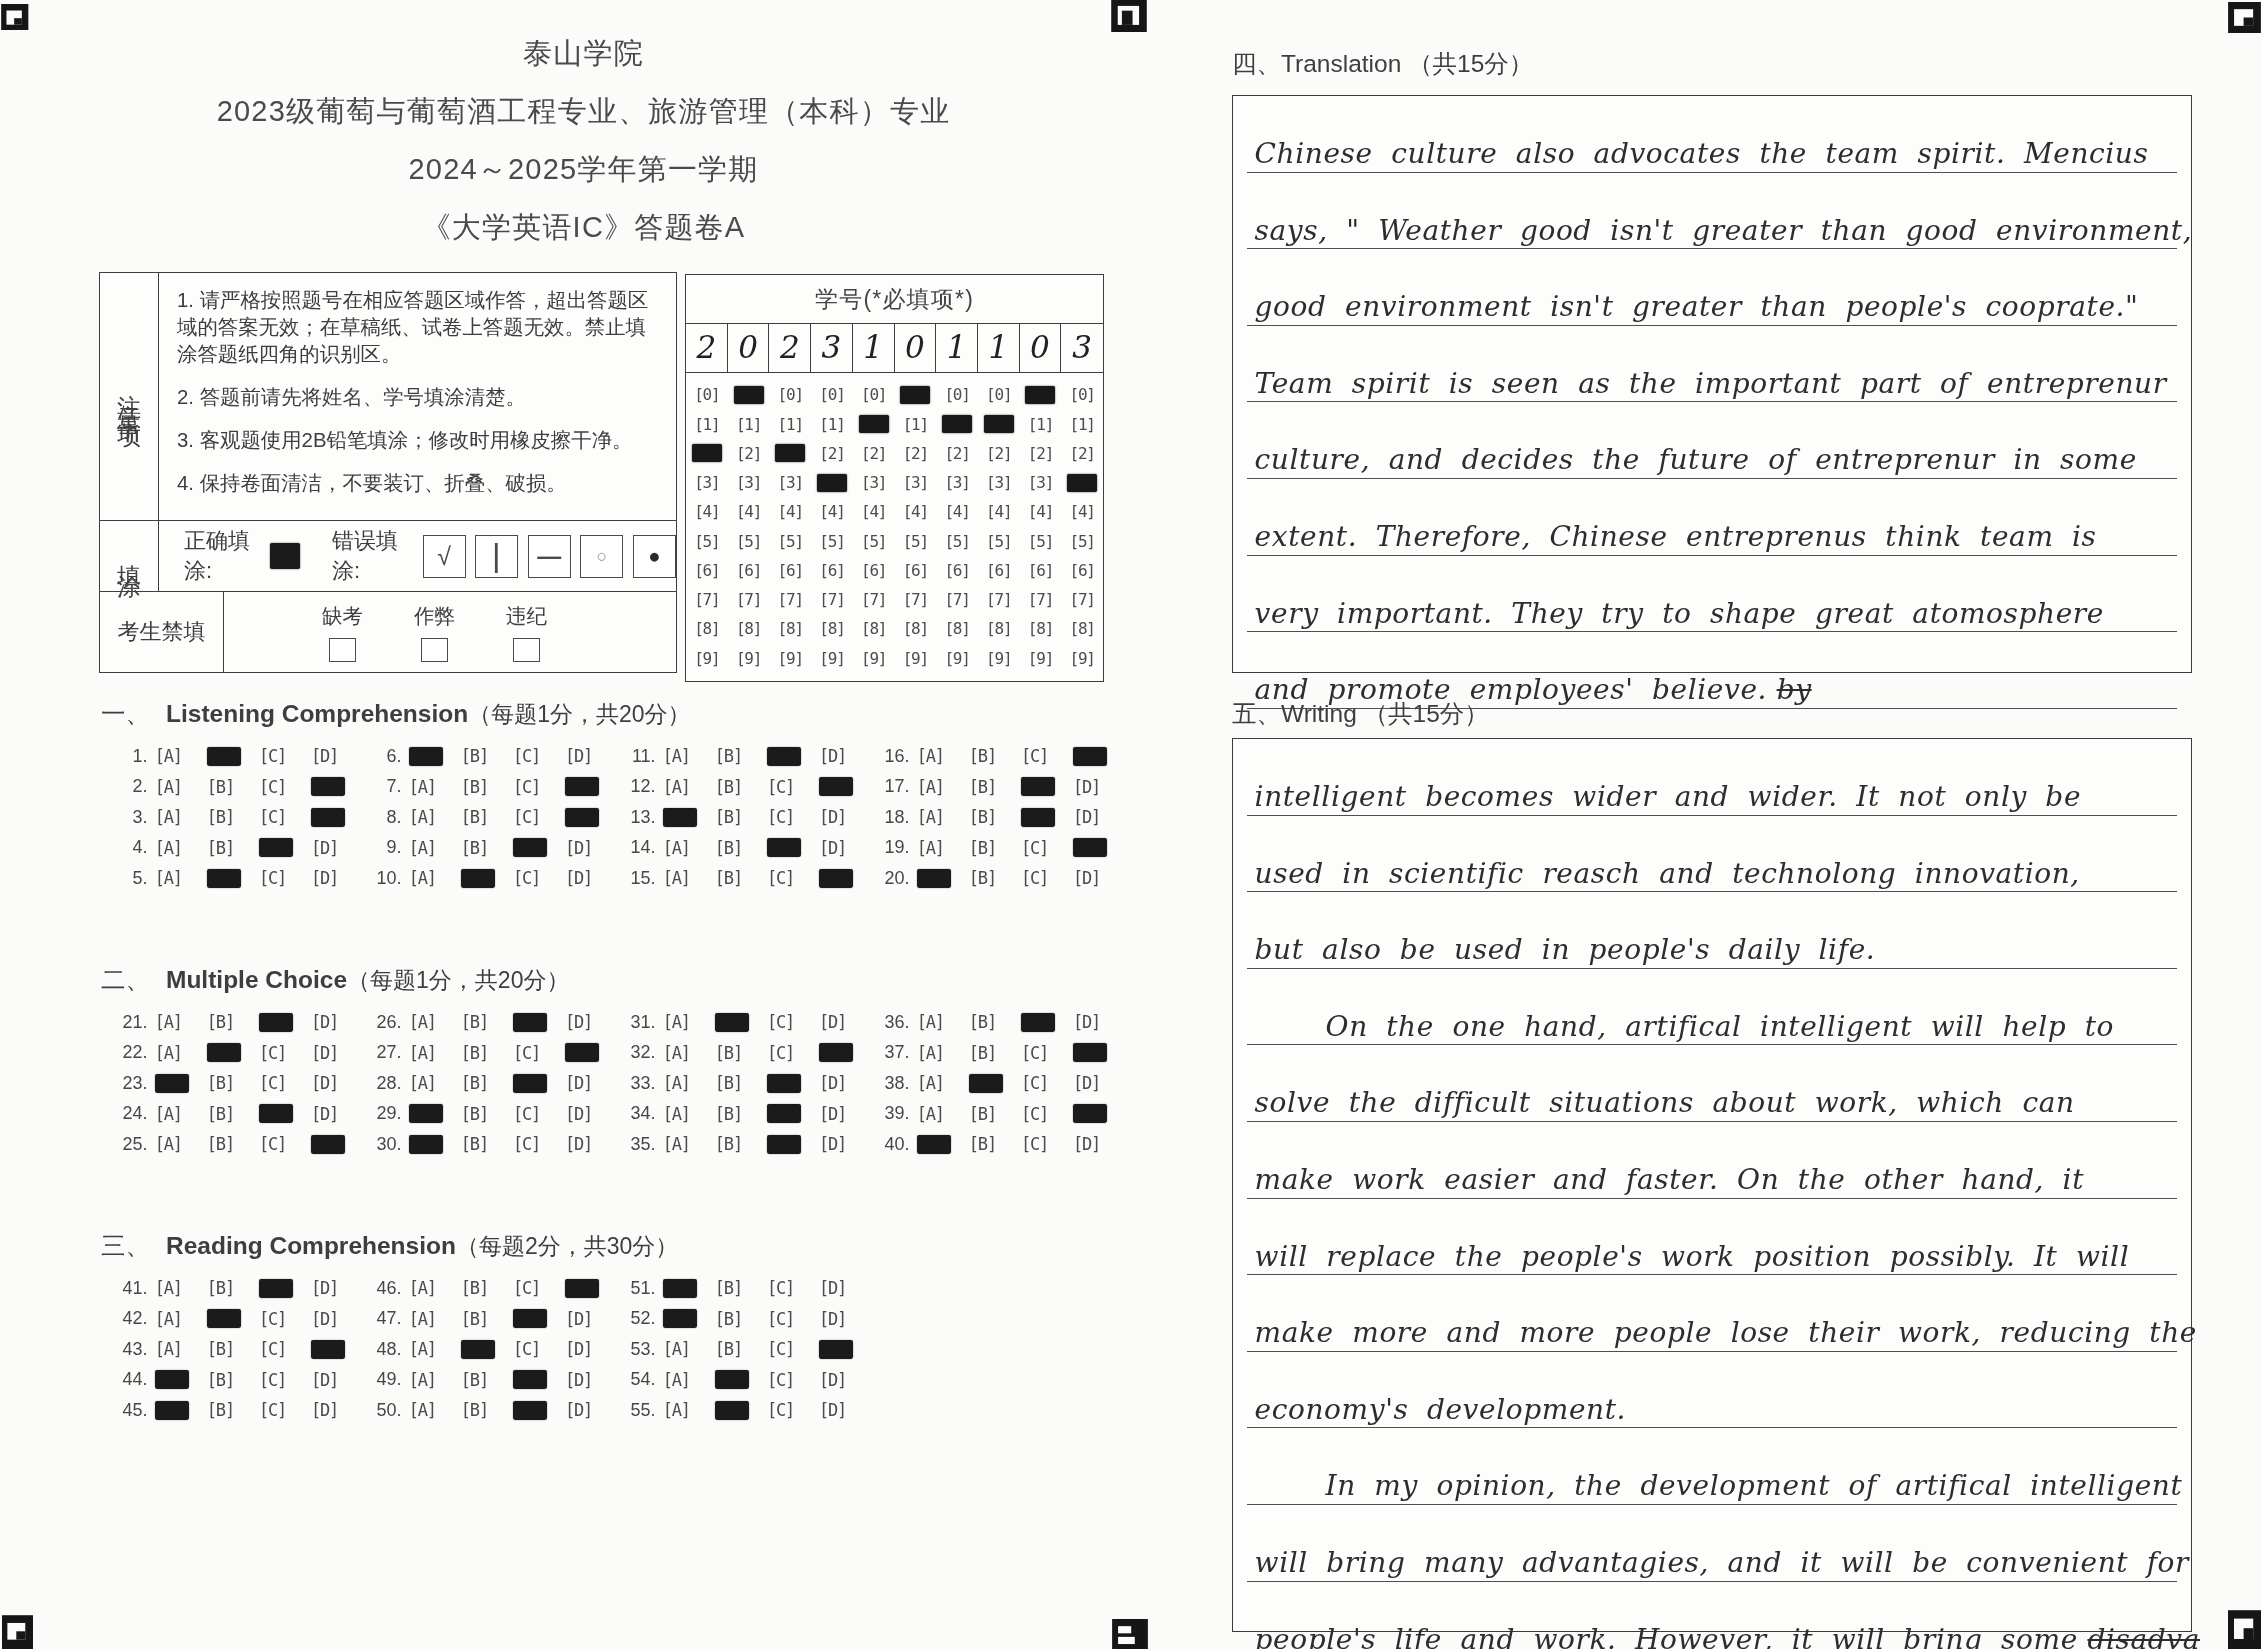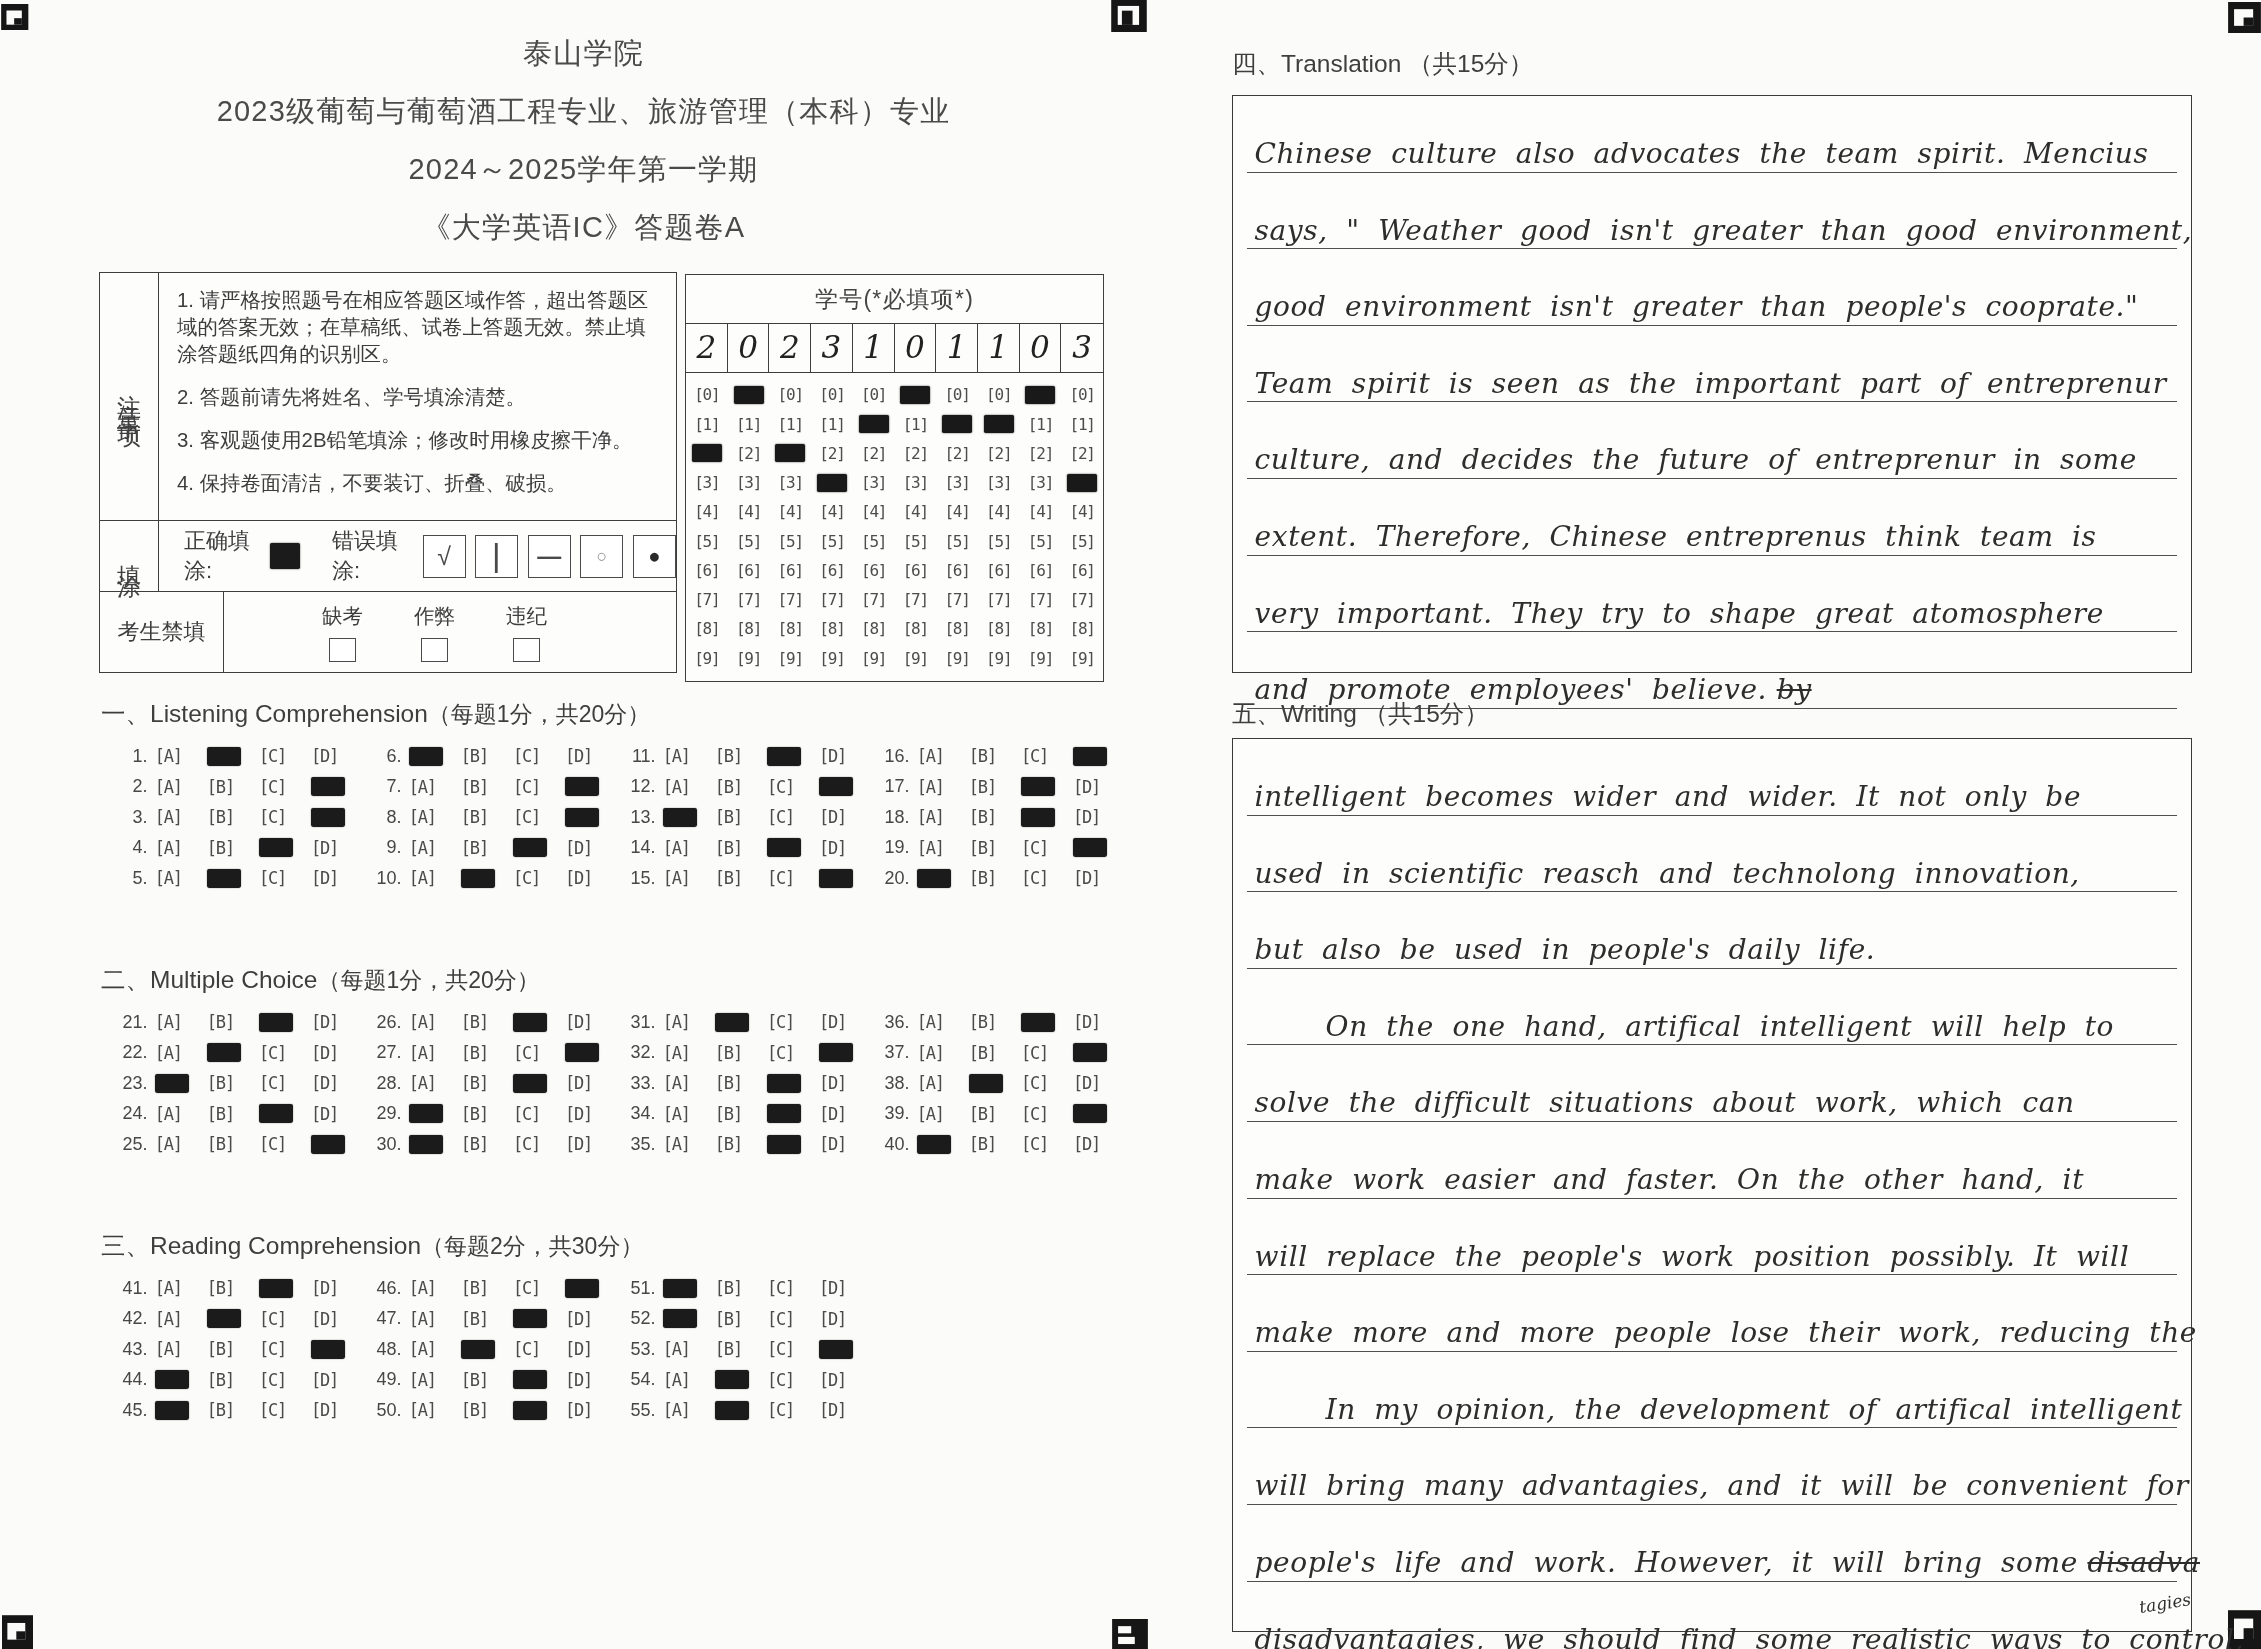--- a/index.html
+++ b/index.html
@@ -73,21 +73,21 @@
   }
   .id-digit-cell:last-child{border-right:none;}
   #id-bubbles{flex:1;display:flex;flex-direction:column;padding:7.2px 0 8.4px 0;}
   .bubble-row{flex:1;display:grid;grid-template-columns:repeat(10,1fr);}
   .bubble{display:flex;align-items:center;justify-content:center;
     font-family:"DejaVu Sans Mono",monospace;font-size:16px;color:#4d4d4d;letter-spacing:-1.2px;}
   .bubble-fill{width:30px;height:18px;background:#191919;border-radius:1.8px;box-shadow:0 0 1.8px #333;}
 
   
   .section-heading{position:absolute;left:101px;font-size:24.5px;color:#3e3e3e;}
-  .section-heading .en{margin-left:0;}
+  .section-heading .en{margin-left:16px;font-weight:bold;}
   .section-heading .note{font-size:23px;}
   #sec-heading-0{top:697px;}
   #sec-heading-1{top:963px;}
   #sec-heading-2{top:1229px;}
   .qgrid{position:absolute;left:109px;display:grid;grid-auto-flow:column;grid-template-rows:repeat(5,30.5px);}
   #qgrid-0{top:741px;grid-template-columns:repeat(4,254px);}
   #qgrid-1{top:1007px;grid-template-columns:repeat(4,254px);}
   #qgrid-2{top:1273px;grid-template-columns:repeat(3,254px);}
   .q{display:flex;align-items:center;}
   .qnum{width:40px;text-align:right;padding-right:7.2px;font-size:18px;color:#474747;}
@@ -1278,20 +1278,23 @@
       <div class="hw-line">
         <span class="hw">make work easier and faster. On the other hand, it</span>
       </div>
       <div class="hw-line">
         <span class="hw">will replace the people's work position possibly. It will</span>
       </div>
       <div class="hw-line">
         <span class="hw">make more and more people lose their work, reducing the</span>
       </div>
       <div class="hw-line">
+        <span class="hw">economy's development.</span>
+      </div>
+      <div class="hw-line">
         <span class="hw indent">In my opinion, the development of artifical intelligent</span>
       </div>
       <div class="hw-line">
         <span class="hw">will bring many advantagies, and it will be convenient for</span>
       </div>
       <div class="hw-line">
         <span class="hw">people's life and work. However, it will bring some<span class="strike">disadva</span></span>
         <span class="sup-note">tagies</span>
       </div>
       <div class="hw-line">

